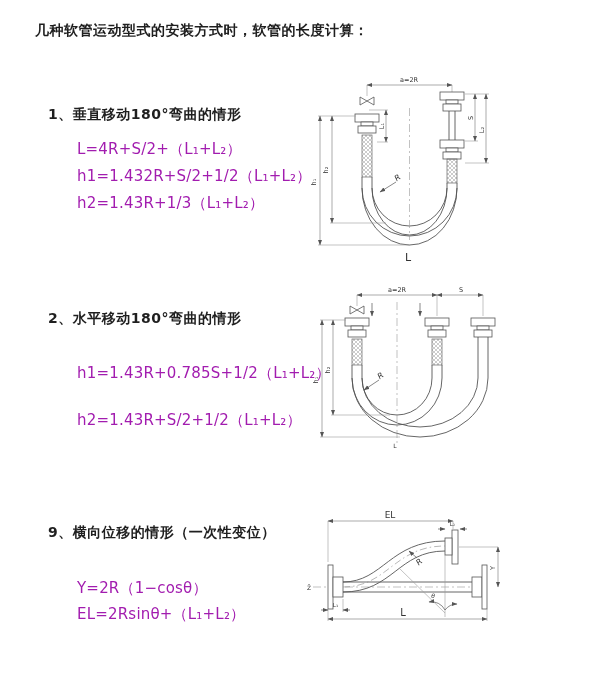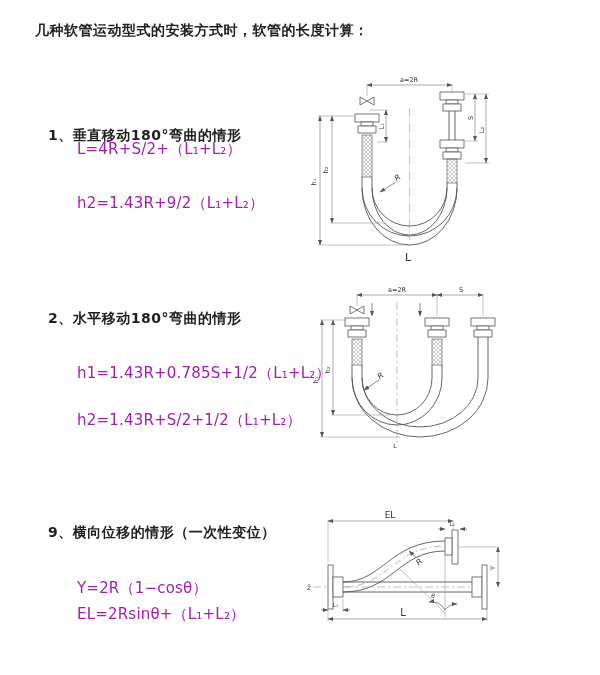--- a/index.html
+++ b/index.html
@@ -21,23 +21,24 @@
   .lbl-md{font-size:8px;font-style:italic;}
   .lbl-lg{font-size:11px;}
 </style>
 </head>
 <body>
 
 <div class="page">
 
   <div class="title">几种软管运动型式的安装方式时，软管的长度计算：</div>
 
-  <div class="sec-heading" style="left:48px;top:127px">1、垂直移动180°弯曲的情形</div>
+  <div class="sec-heading" style="left:48px;top:106px">1、垂直移动180°弯曲的情形</div>
   <div class="formula" style="left:77px;top:140px">L=4R+S/2+（L₁+L₂）</div>
-  <div class="formula" style="left:77px;top:194px">h2=1.43R+9/2（L₁+L₂）</div>
+  <div class="formula" style="left:77px;top:167px">h1=1.432R+S/2+1/2（L₁+L₂）</div>
+  <div class="formula" style="left:77px;top:194px">h2=1.43R+1/3（L₁+L₂）</div>
 
   <div class="sec-heading" style="left:48px;top:310px">2、水平移动180°弯曲的情形</div>
   <div class="formula" style="left:77px;top:364px">h1=1.43R+0.785S+1/2（L₁+L₂）</div>
   <div class="formula" style="left:77px;top:411px">h2=1.43R+S/2+1/2（L₁+L₂）</div>
 
   <div class="sec-heading" style="left:48px;top:524px">9、横向位移的情形（一次性变位）</div>
   <div class="formula" style="left:77px;top:579px">Y=2R（1−cosθ）</div>
   <div class="formula" style="left:77px;top:605px">EL=2Rsinθ+（L₁+L₂）</div>
 
   <svg class="dwg" style="left:300px;top:70px" width="292" height="196" viewBox="0 0 292 196">

